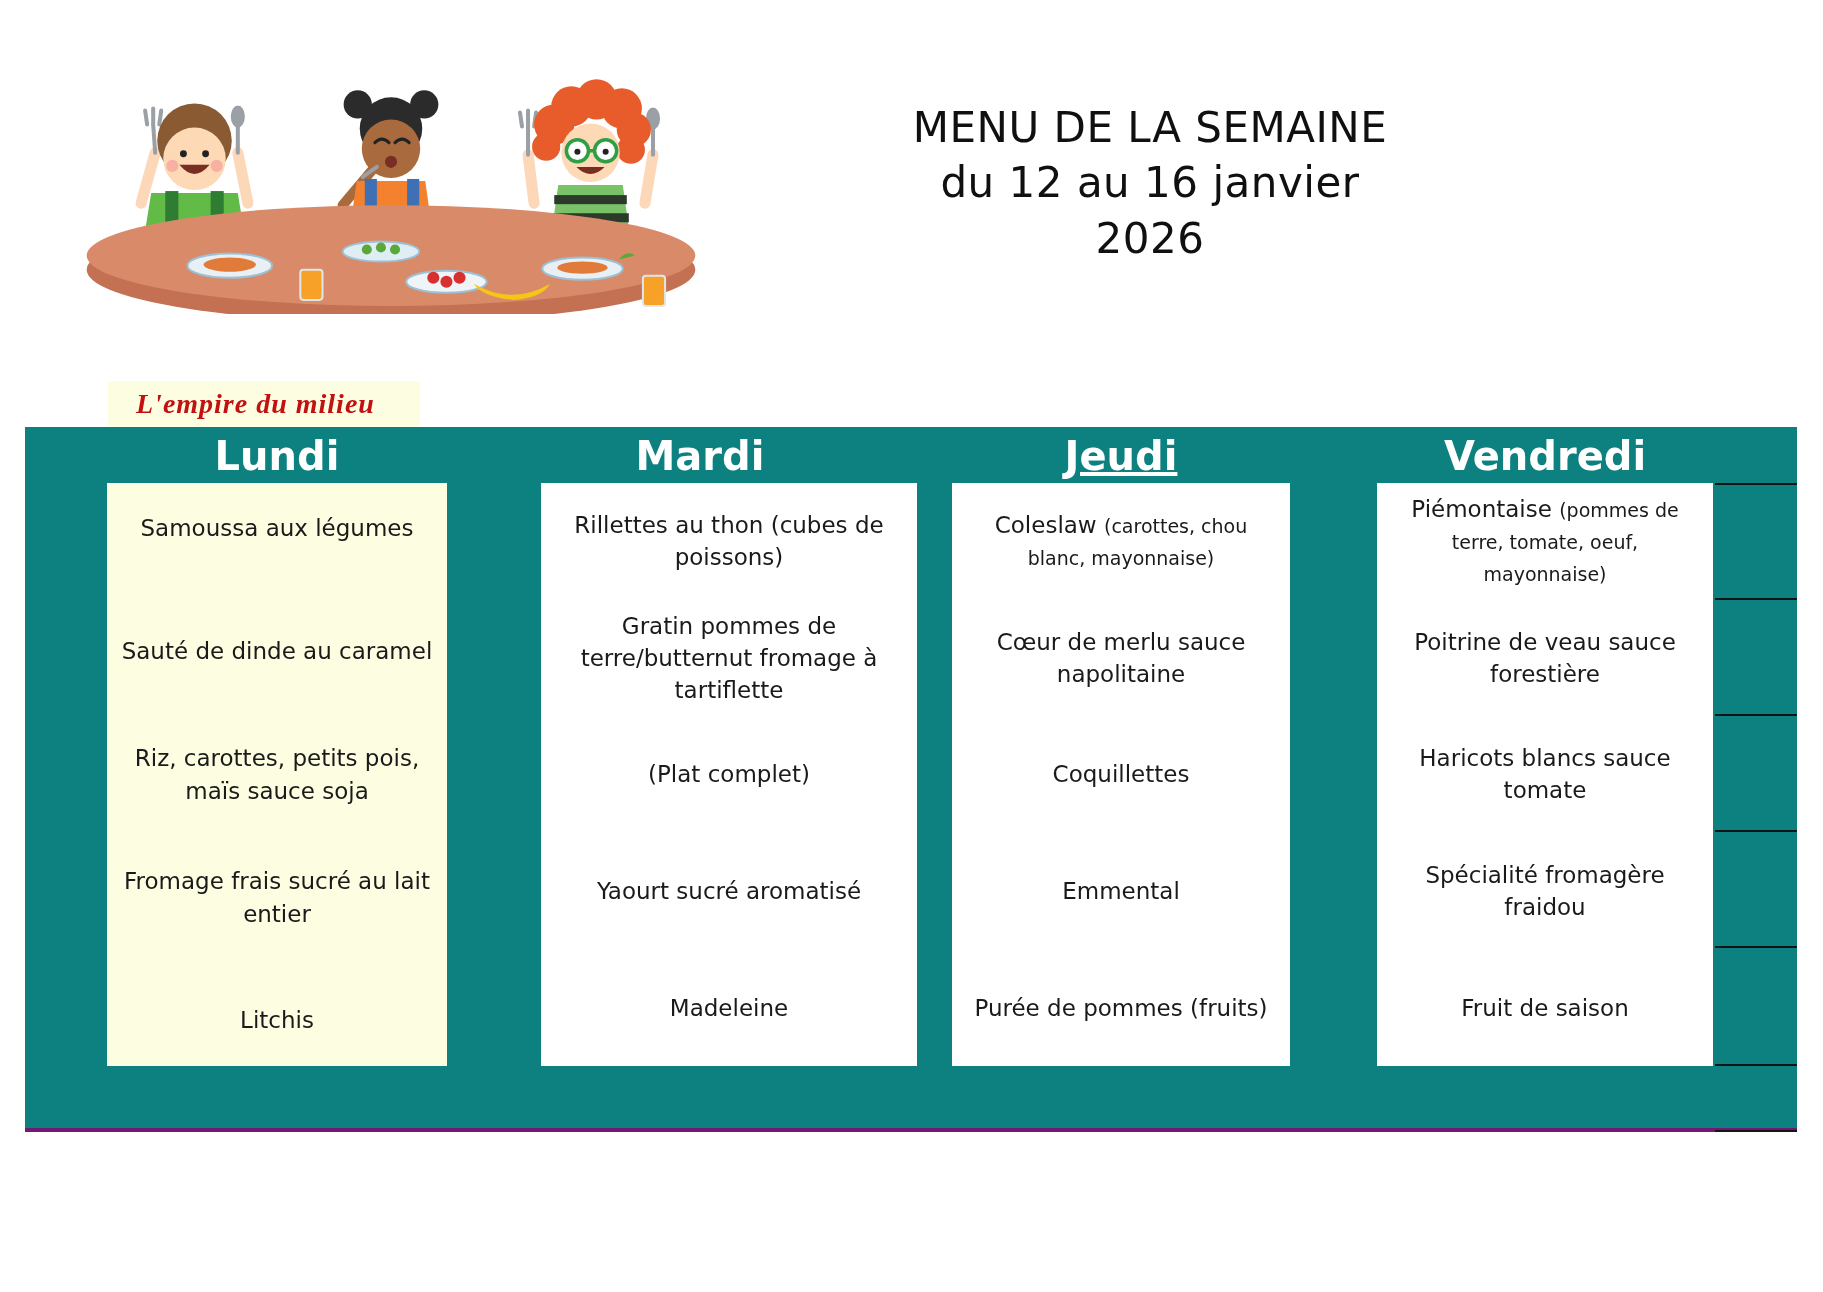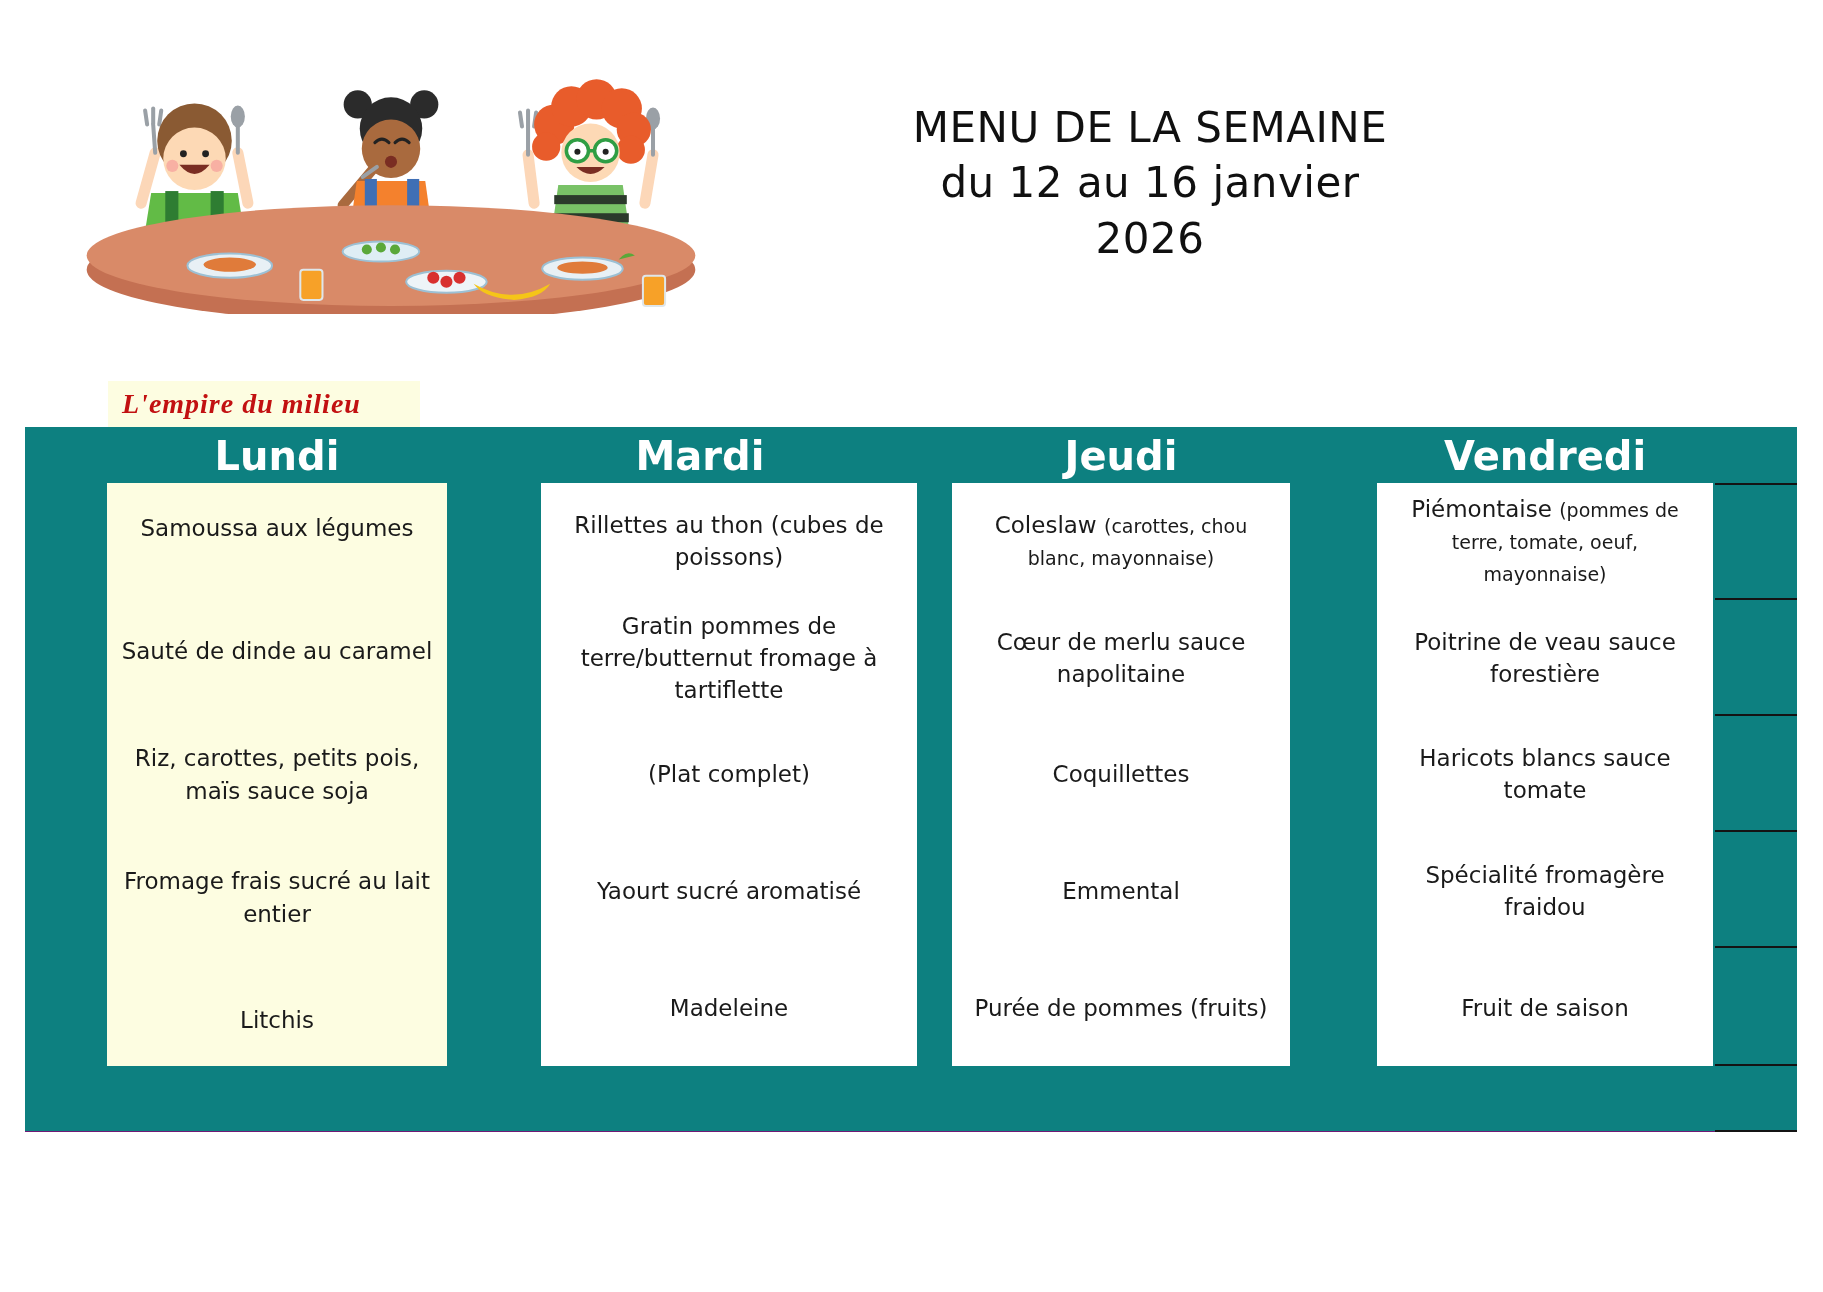--- a/index.html
+++ b/index.html
@@ -8,33 +8,33 @@
 
   
   .illustration{position:absolute;left:76px;top:52px;width:630px;height:262px;}
 
   
   .title-block{position:absolute;left:880px;top:100px;width:540px;text-align:center;
                color:#101010;font-size:42px;line-height:1.32;letter-spacing:.5px;}
 
   
   .logo-box{position:absolute;left:108px;top:381px;width:312px;height:46px;
-            background:#FDFDE1;display:flex;align-items:center;padding-left:14px;box-sizing:border-box;}
+            background:#FDFDE1;display:flex;align-items:center;padding-left:28px;box-sizing:border-box;}
   .logo-text{color:#C21111;font-family:"Liberation Serif",serif;font-weight:bold;
              font-style:italic;font-size:28px;letter-spacing:1px;white-space:nowrap;}
 
   
   .menu-table{position:absolute;left:25px;top:427px;width:1772px;height:705px;
-              background:#0D8080;border-bottom:1px solid #701a75;box-sizing:border-box;}
+              background:#0D8080;border-bottom:4px solid #701a75;box-sizing:border-box;}
 
   .day-header{position:absolute;top:4px;height:50px;line-height:50px;text-align:center;
               color:#ffffff;font-weight:bold;font-size:40px;}
   .h-lundi{left:82px;width:340px;}
   .h-mardi{left:505px;width:340px;}
-  .h-jeudi{left:927px;width:338px;}
+  .h-jeudi{left:927px;width:338px;text-decoration:underline;}
   .h-vendredi{left:1352px;width:336px;}
 
   .day-card{position:absolute;top:56px;height:583px;background:#ffffff;
             display:flex;flex-direction:column;}
   .day-card.cream{background:#FDFDE1;}
   .c-lundi{left:82px;width:340px;gap:32px;}
   .c-mardi{left:504px;width:376px;margin-left:12px;}
   .c-jeudi{left:927px;width:338px;}
   .c-vendredi{left:1352px;width:336px;}
 

